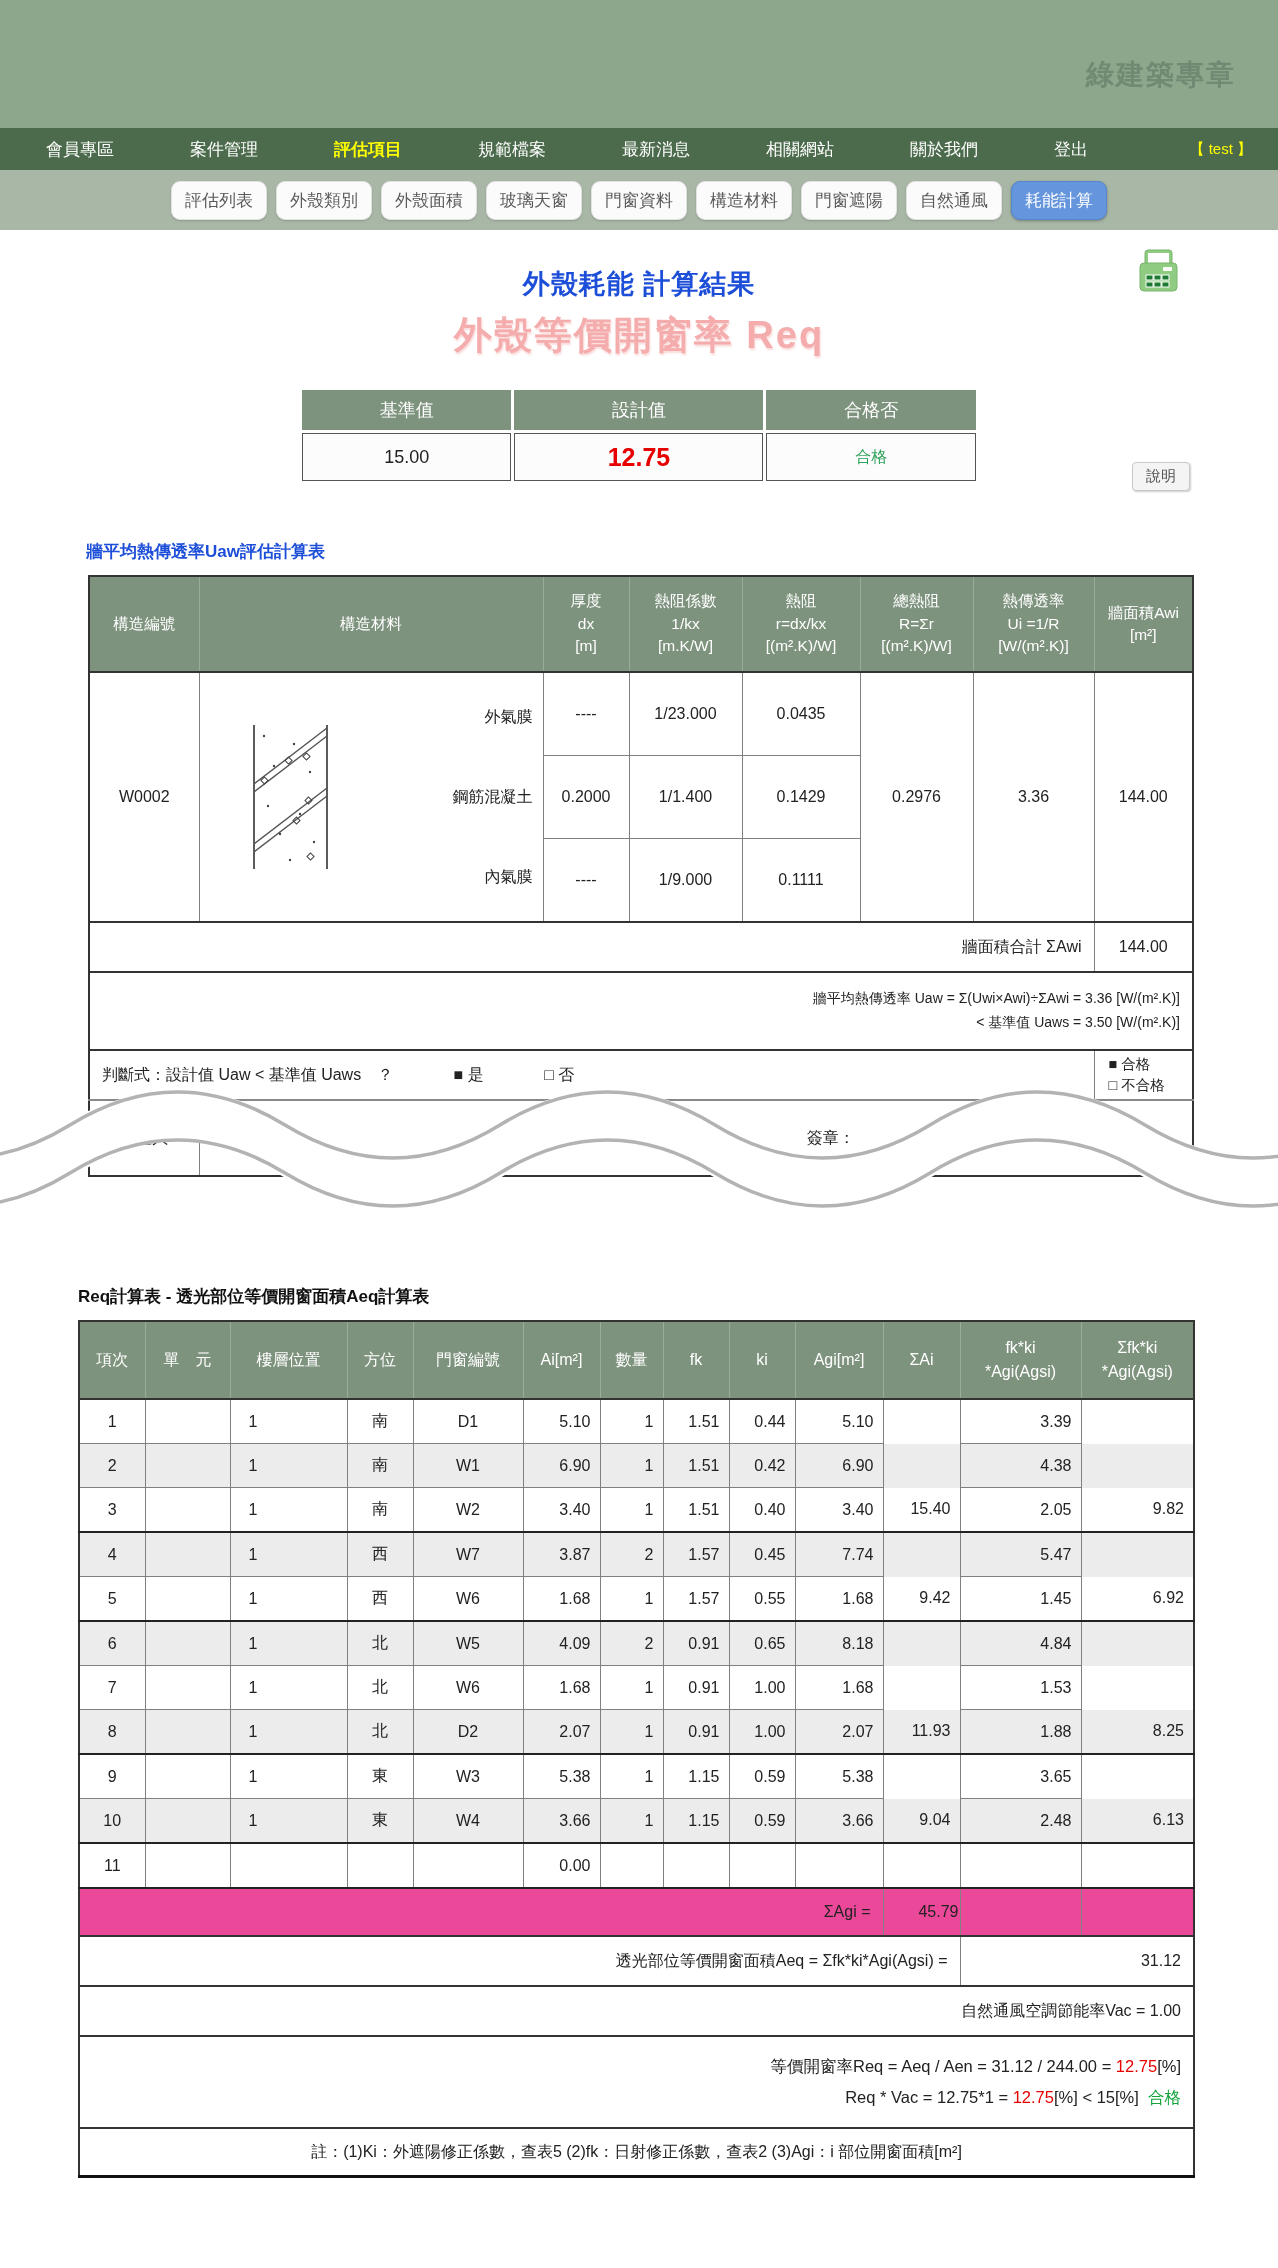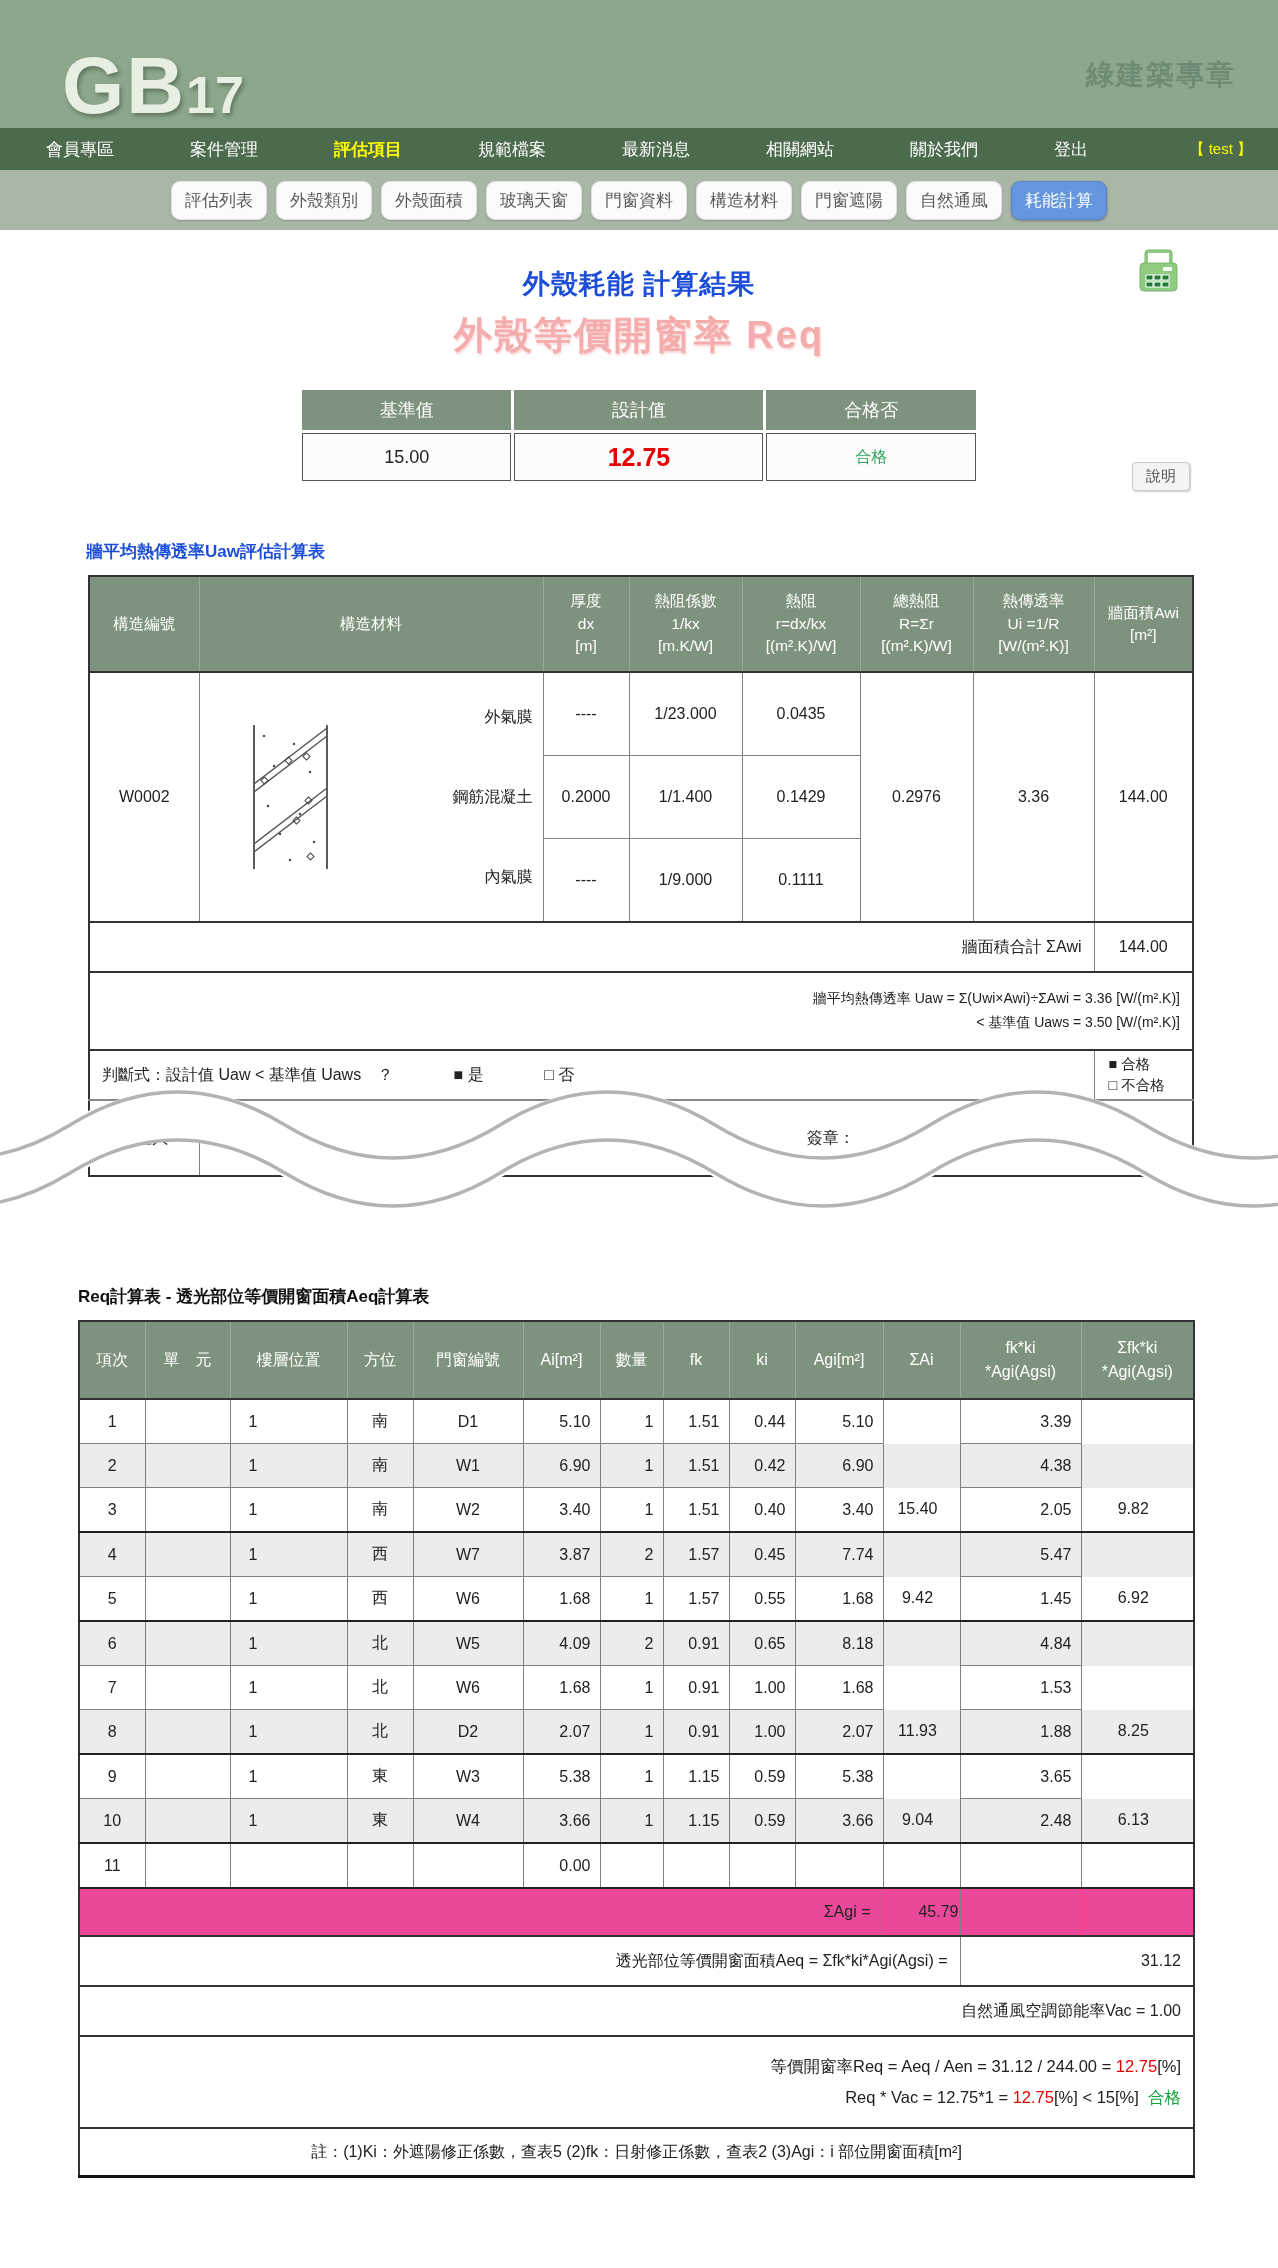--- a/index.html
+++ b/index.html
@@ -75,37 +75,36 @@
   
   .t3{border-collapse:collapse;width:1115px;margin-left:78px;border:2px solid #333;table-layout:fixed;margin-bottom:64px;}
   .t3 th{background:#7E937E;color:#fff;font-weight:normal;font-size:16px;height:74px;
     white-space:pre-line;line-height:1.5;border:1px solid #9aab9a;border-bottom:2px solid #333;}
   .t3 td{border:1px solid #808080;font-size:16px;height:41px;}
   .t3 tr.stripe td{background:#ECECEC;}
   .t3 tr.group-end td{border-bottom:2px solid #222;}
   .t3 td.c{text-align:center;}
   .t3 td.r{text-align:right;padding-right:9px;}
   .t3 td.l{text-align:left;padding-left:18px;}
-  .t3 td.nbt{border-top:none;text-align:center;}
+  .t3 td.nbt{border-top:none;}
   .t3 td.nbb{border-bottom:none;}
   .t3 .sumagi td{border-top:2px solid #333;height:44px;background:#ec4899;text-align:right;}
   .t3 .aeqrow td,.t3 .aenrow td,.t3 .vacrow td{border-top:2px solid #333;height:46px;}
   .t3 .reqrow td{border-top:2px solid #333;height:88px;text-align:right;padding-right:12px;line-height:1.9;font-size:16.5px;}
   .t3 .noterow td{border-top:2px solid #333;height:44px;text-align:center;font-size:16px;border-bottom:3px solid #111;}
   .t3 .rt{text-align:right;padding-right:12px;}
   .red{color:#E60000;}
   .green{color:#12A33B;}
 </style>
 </head>
 <body>
 
 <div class="page">
 
   <div class="hdr">
-    <div class="logo"><span class="g1">GB</span><span class="g2">17</span></div>
     <div class="brand">綠建築專章</div>
   </div>
 
   <div class="nav">
     <a>會員專區</a>
     <a>案件管理</a>
     <a class="active">評估項目</a>
     <a>規範檔案</a>
     <a>最新消息</a>
     <a>相關網站</a>

